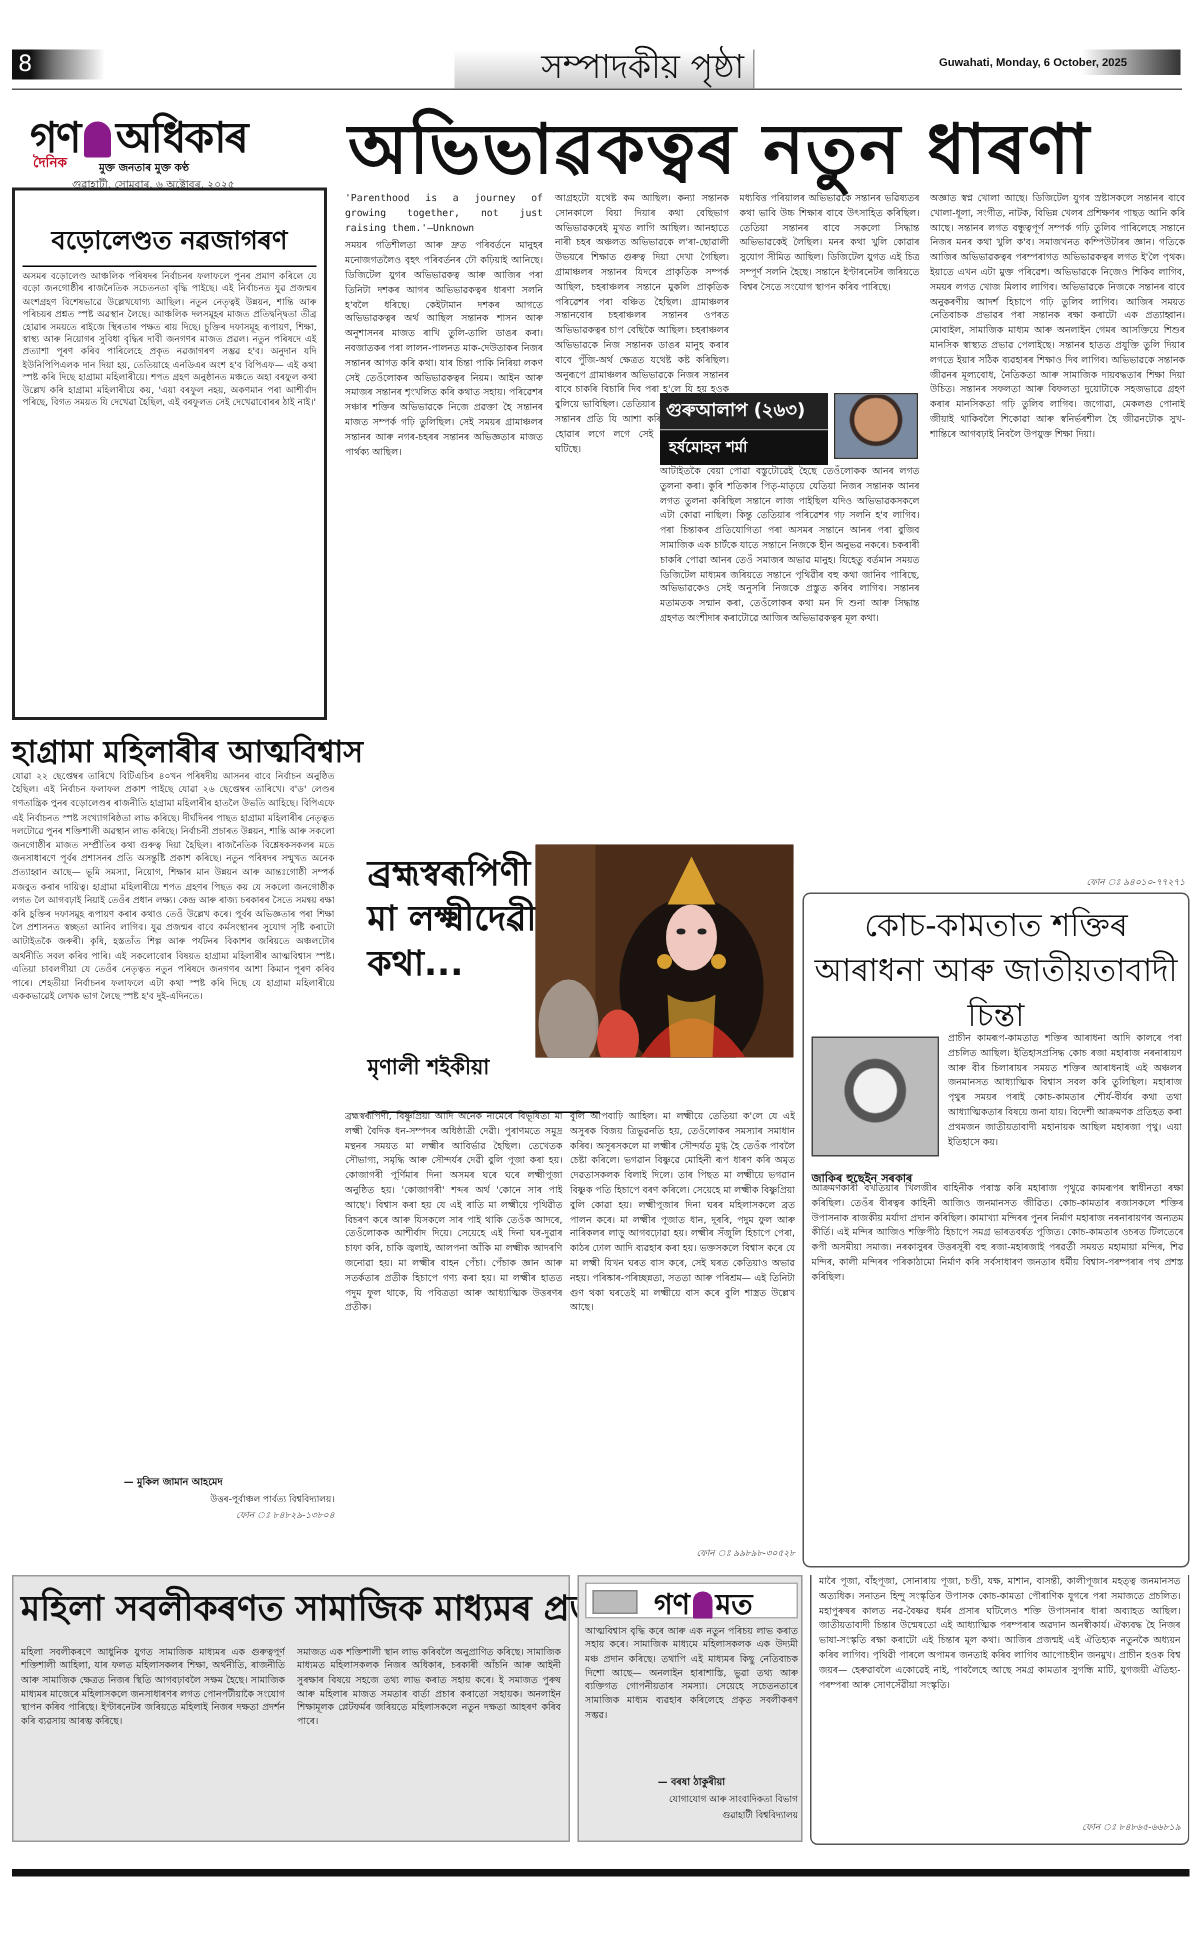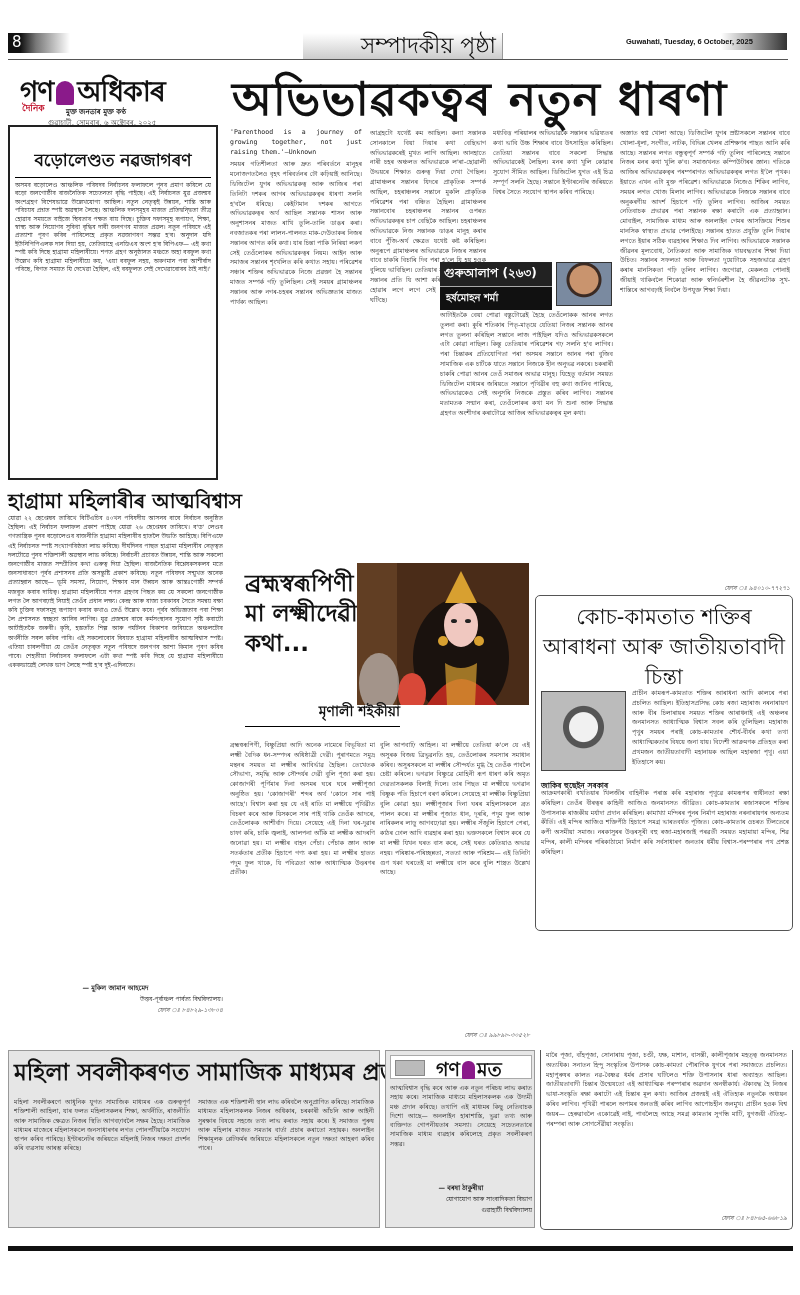--- a/index.html
+++ b/index.html
@@ -30,25 +30,25 @@
   .c2 { left: 230px; top: 128px; width: 132px; height: 420px; }
   .c3 { left: 370px; top: 128px; width: 116px; height: 420px; }
   .c4 { left: 493px; top: 128px; width: 120px; height: 132px; }
   .c4b { left: 440px; top: 310px; width: 173px; height: 240px; }
   .c5 { left: 620px; top: 128px; width: 170px; height: 470px; }
   .guru { left: 440px; top: 262px; width: 112px; height: 44px; background: #222; color: #fff; }
   .guru .g1 { font: bold 12px "DejaVu Sans", sans-serif; padding: 2px 4px; border-bottom: 1px solid #aaa; }
   .guru .g2 { font: bold 10px "DejaVu Sans", sans-serif; padding: 3px 6px; background: #111; }
   .guru-photo { left: 556px; top: 262px; width: 56px; height: 44px; background: radial-gradient(circle at 50% 40%, #c9946e 0 14px, #3b2b24 15px 17px, #7a8aa0 18px); border: 1px solid #333; }
   .lx-title { left: 245px; top: 568px; width: 150px; font: bold 23px "DejaVu Sans", sans-serif; line-height: 30px; }
-  .lx-author { left: 245px; top: 700px; width: 155px; font: bold 14px "DejaVu Sans", sans-serif; border-bottom: 1.5px solid #000; text-align: right; padding-bottom: 2px; }
+  .lx-author { left: 245px; top: 700px; width: 155px; font: bold 14px "DejaVu Sans", sans-serif; border-bottom: 1.5px solid #000; text-align: left; padding-bottom: 17px; }
   .lx-photo { left: 357px; top: 563px; width: 172px; height: 142px; overflow: hidden; background: linear-gradient(135deg,#5a3a22 0%,#3a2414 40%,#7a4a2a 100%); }
   .lx-body1 { left: 230px; top: 740px; width: 145px; height: 300px; }
   .lx-body2 { left: 380px; top: 740px; width: 150px; height: 300px; }
-  .koch-box { left: 535px; top: 595px; width: 258px; height: 336px; border: 1.5px solid #555; border-radius: 5px; padding: 4px; }
+  .koch-box { left: 535px; top: 595px; width: 258px; height: 450px; border: 1.5px solid #555; border-radius: 5px; padding: 4px; }
   .koch-title { text-align: center; font: 21px "DejaVu Sans", sans-serif; line-height: 30px; margin-top: 2px; }
   .koch-photo { position: absolute; left: 5px; top: 95px; width: 85px; height: 80px; background: radial-gradient(ellipse at 50% 45%, #f1f1f1 0 14px, #555 15px 20px, #bbb 21px); border: 1px solid #444; }
   .koch-cap { position: absolute; left: 5px; top: 184px; width: 85px; font: bold 7.5px "DejaVu Sans", sans-serif; }
   .koch-t1 { position: absolute; left: 96px; top: 92px; width: 156px; height: 100px; }
   .koch-t2 { position: absolute; left: 5px; top: 192px; width: 248px; height: 250px; }
   .mh-box { left: 8px; top: 1050px; width: 372px; height: 178px; background: #e6e6e6; border: 1px solid #999; padding: 3px 5px; }
   .mh-box h2 { font: bold 23px "DejaVu Sans", sans-serif; white-space: nowrap; margin-bottom: 4px; }
   .mh-cols { display: flex; gap: 8px; }
   .mh-cols .col { height: 138px; flex: 1; line-height: 9.3px; }
   .gm-box { left: 385px; top: 1050px; width: 150px; height: 178px; background: #e6e6e6; border: 1px solid #999; }
@@ -60,21 +60,21 @@
   .koch-cont { left: 540px; top: 1050px; width: 253px; height: 180px; border: 1.5px solid #555; border-top: none; border-radius: 0 0 5px 5px; padding: 0 5px; }
   .bottom-rule { left: 8px; top: 1246px; width: 785px; height: 5px; background: #111; }
 </style>
 </head>
 <body>
 
 <div class="abs folio">
     <span>8</span>
   </div>
 <div class="abs section-tab">সম্পাদকীয় পৃষ্ঠা</div>
-<div class="abs dateline">Guwahati, Tuesday, 6 October, 2025</div>
+<div class="abs dateline">Guwahati, Monday, 6 October, 2025</div>
 <div class="abs rule-top"></div>
 
 <div class="abs masthead">
   <span class="mh-small">দৈনিক</span>
   <div class="mh-main">
     <span>গণ</span><span class="mh-logo"></span><span>অধিকাৰ</span>
   </div>
   <span class="mh-tag">মুক্ত জনতাৰ মুক্ত কণ্ঠ</span>
   <span class="mh-date">গুৱাহাটী, সোমবাৰ, ৬ অক্টোবৰ, ২০২৫</span>
 </div>

